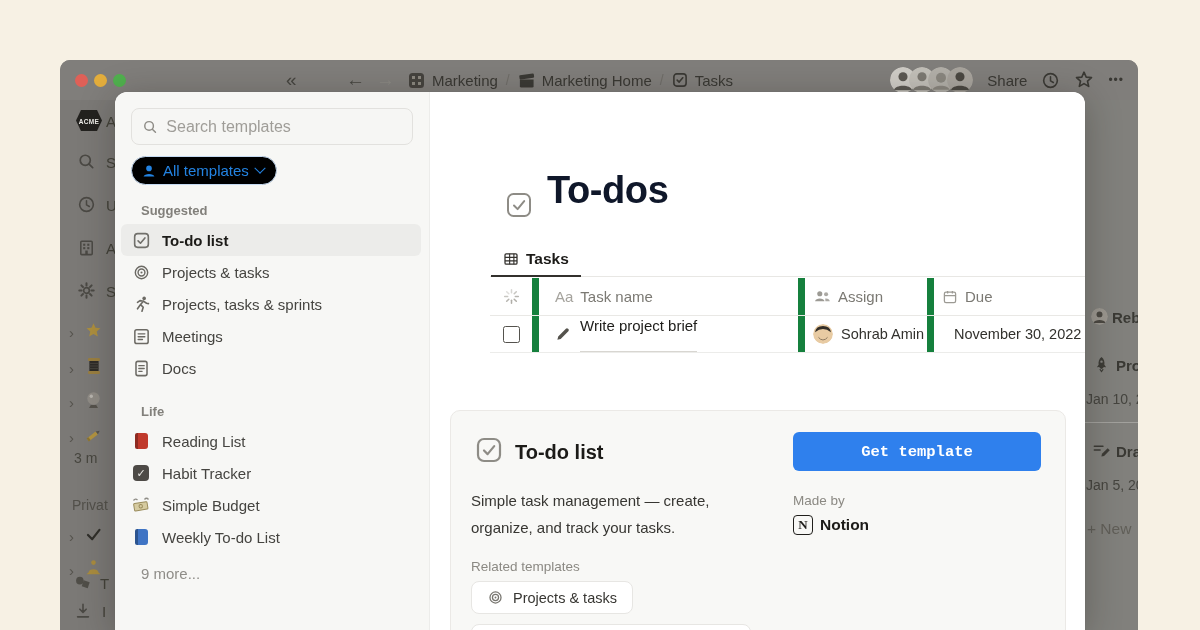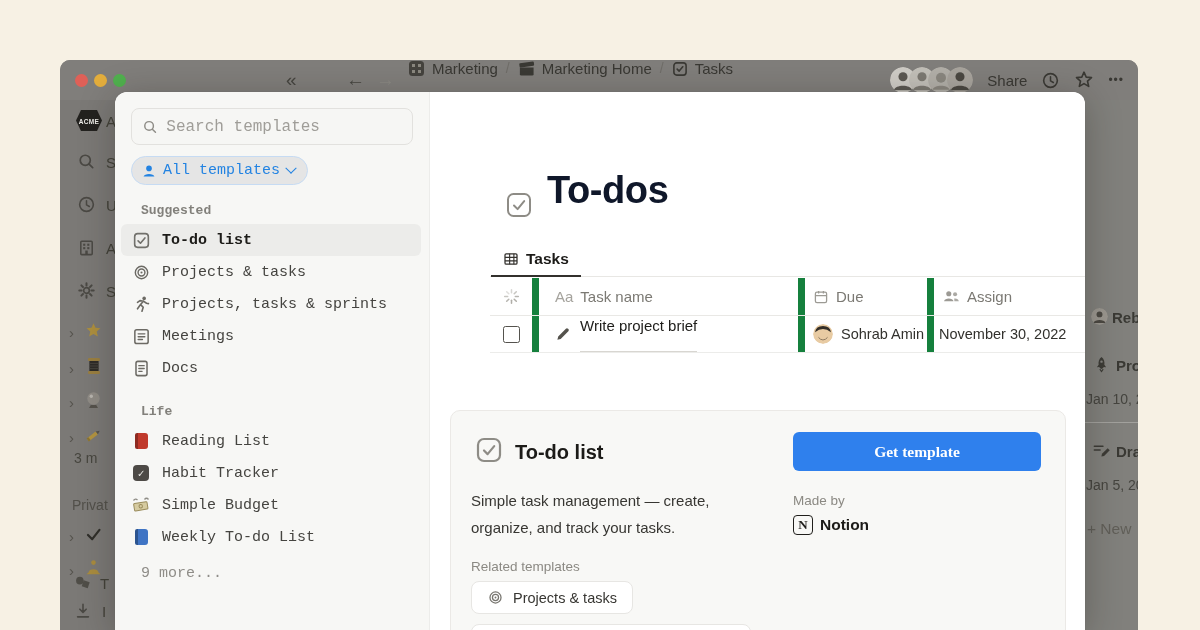--- a/index.html
+++ b/index.html
@@ -1,19 +1,19 @@
 <!DOCTYPE html>
 <html><head>
 <meta charset="utf-8">
 <style>
   * { margin:0; padding:0; box-sizing:border-box; }
   html,body { width:1200px; height:630px; overflow:hidden; }
   body { font-family:"Liberation Sans","DejaVu Sans",sans-serif; background:#f7f1e4; position:relative; }
   .abs { position:absolute; }
-  .flex { display:flex; align-items:flex-start; }
+  .flex { display:flex; align-items:center; }
 
   
   .window { position:absolute; left:60px; top:60px; width:1078px; height:570px;
             background:#7d7b78; border-radius:10px 10px 0 0; overflow:hidden; }
   .topbar { position:absolute; left:0; top:0; right:0; height:40px; background:#807e7b; color:#3a3934; }
   .tlight { width:13px; height:13px; border-radius:50%; display:inline-block; }
   .navglyph { font-size:19px; color:#45443f; line-height:40px; }
   .crumb { display:flex; align-items:center; gap:7px; font-size:15px; color:#393833; }
   .crumb-sep { color:#6f6d68; font-size:14px; }
   .tb-right { position:absolute; right:14px; top:0; height:40px; display:flex; align-items:center; gap:14px; }
@@ -25,28 +25,28 @@
   .rail-r { position:absolute; left:1025px; top:40px; width:53px; height:530px; background:#81807c; overflow:hidden;text-decoration:underline; }
   .rail-frag { position:absolute; font-size:15px; color:#434239; white-space:nowrap; }
   .rail-chev { position:absolute; font-size:15px; color:#55534d; }
   .rr-label { position:absolute; font-size:15px; font-weight:600; color:#3a3934; white-space:nowrap; }
   .rr-date { position:absolute; font-size:14px; color:#45443f; white-space:nowrap; }
 
   
   .modal { position:absolute; left:115px; top:92px; width:970px; height:538px; background:#fff;
            border-radius:12px 12px 0 0; box-shadow:0 6px 36px rgba(25,23,20,.3), 0 0 1px rgba(0,0,0,.15); overflow:hidden; }
   .tsidebar { position:absolute; left:0; top:0; width:315px; height:538px; background:#f7f7f5;
-              border-right:1px solid #ececea; border-radius:12px 0 0 0; padding:16px 16px 0 16px;font-family:Liberation Mono, monospace; }
+              border-right:1px solid #ececea; border-radius:12px 0 0 0; padding:16px 16px 0 16px; }
   .tsearch { height:37px; border:1px solid #e2e1de; background:#f6f6f4; border-radius:8px;
              display:flex; align-items:center; gap:8px; padding:0 10px; }
   .tsearch input { border:none; outline:none; background:transparent; font-size:16px; width:100%;
                    font-family:inherit; color:#37352f; }
   .tsearch input::placeholder { color:#9f9d98; }
   .fchip { margin-top:11px; display:inline-flex; align-items:center; gap:7px; height:29px;
-           padding:0 12px 0 10px; border:1px solid #c6dbf3; border-radius:15px; background:#e5e5e5;
+           padding:0 12px 0 10px; border:1px solid #c6dbf3; border-radius:15px; background:#000000;
            color:#2383e2; font-size:15px; font-weight:500; cursor:pointer; }
   .chev-dn { width:8px; height:8px; border-right:1.8px solid #2383e2; border-bottom:1.8px solid #2383e2;
              transform:rotate(45deg) translate(-2px,-2px); }
   .sec { margin:18px 0 6px 10px; font-size:13px; font-weight:600; color:#82807b; }
   .tlist { list-style:none; margin:0 -8px 0 -10px; }
   .titem { height:32px; display:flex; align-items:center; gap:11px; padding:0 10px; border-radius:6px;
            font-size:15px; color:#454440; font-weight:500; cursor:pointer; }
   .titem.selected { background:#ececea; color:#1c1b18; font-weight:700; }
   .tico { width:20px; height:20px; display:flex; align-items:center; justify-content:center; flex:0 0 auto; }
   .more { margin:12px 0 0 10px; font-size:15px; color:#8f8d88; cursor:pointer; }
@@ -68,21 +68,21 @@
   .tcell { display:flex; align-items:center; overflow:hidden; white-space:nowrap; }
   .tcell + .tcell { border-left:7px solid #15803d; }
   .aa { color:#a5a39d; margin-right:7px; font-size:15px; }
   .taskname { font-size:15px; font-weight:500; color:#1d1c19; border-bottom:1px solid #d8d6d1; padding-bottom:17px; }
   .celltxt { font-size:14.5px; color:#32312d; }
 
   .card { position:absolute; left:20px; top:318px; width:616px; height:260px; background:#f8f8f6;
           border:1px solid #ebe9e6; border-radius:10px; }
   .cardtitle { position:absolute; left:64px; top:30px; font-size:20px; font-weight:700; color:#1c1b18; }
   .getbtn { position:absolute; left:342px; top:21px; width:248px; height:39px; background:#2f80ed; border:none;
-            border-radius:6px; color:#fff; font-size:15.5px; font-weight:600; font-family:Liberation Serif, serif; cursor:pointer; }
+            border-radius:6px; color:#fff; font-size:15.5px; font-weight:600; font-family:Liberation Mono, monospace; cursor:pointer; }
   .carddesc { position:absolute; left:20px; top:76px; width:290px; font-size:15px; line-height:27px; color:#373632; }
   .mutedlbl { position:absolute; font-size:13.5px; color:#8b8983; }
   .makerrow { position:absolute; left:342px; top:104px; display:flex; align-items:center; gap:7px; cursor:pointer; }
   .nlogo { width:20px; height:20px; border:1.6px solid #201f1c; border-radius:4px; display:flex; align-items:center;
            justify-content:center; font-family:"Liberation Serif","DejaVu Serif",serif; font-weight:700; font-size:13px; color:#201f1c; }
   .makername { font-size:15.5px; font-weight:600; color:#1c1b18; }
   .relchip { position:absolute; display:inline-flex; align-items:center; gap:9px; height:33px; padding:0 15px;
              background:#fff; border:1px solid #e7e6e3; border-radius:8px; font-size:14.5px; color:#373632; cursor:pointer; }
 </style>
 </head>
@@ -427,59 +427,59 @@
                 <path d="M4.34 15.66l2.48-2.48" opacity=".9"></path>
                 <path d="M2 10h3.5" opacity=".7"></path>
                 <path d="M4.34 4.34l2.48 2.48" opacity=".4"></path>
               </g>
             </svg>
         </div>
         <div class="tcell" style="padding-left:16px">
           <span class="aa">Aa</span>
           <span>Task name</span>
         </div>
-        <div class="tcell" style="padding-left:8px;gap:7px">
-          <svg width="16" height="16" viewBox="0 0 20 20">
-              <rect x="3" y="4" width="14" height="13" rx="2" fill="none" stroke="#9c9a94" stroke-width="1.6"></rect>
-              <path d="M3 8.2h14M7 2.5v3M13 2.5v3" stroke="#9c9a94" stroke-width="1.6"></path>
-            </svg>
-          <span>Due</span>
-        </div>
         <div class="tcell" style="padding-left:9px;gap:7px">
           <svg width="17" height="17" viewBox="0 0 20 20">
               <g fill="#9c9a94">
                 <circle cx="6.8" cy="6.8" r="3"></circle>
                 <path d="M1.3 15.6c.4-4.2 10.6-4.2 11 0z"></path>
                 <circle cx="14.2" cy="7.3" r="2.4" opacity=".85"></circle>
                 <path d="M13.2 12.4c2.9-.5 5.2 1.2 5.4 3.2h-5.2z" opacity=".85"></path>
               </g>
             </svg>
           <span>Assign</span>
         </div>
+        <div class="tcell" style="padding-left:8px;gap:7px">
+          <svg width="16" height="16" viewBox="0 0 20 20">
+              <rect x="3" y="4" width="14" height="13" rx="2" fill="none" stroke="#9c9a94" stroke-width="1.6"></rect>
+              <path d="M3 8.2h14M7 2.5v3M13 2.5v3" stroke="#9c9a94" stroke-width="1.6"></path>
+            </svg>
+          <span>Due</span>
+        </div>
       </div>
 
       <div class="trow tdata">
         <div class="tcell" style="justify-content:center">
           <span style="width:17px;height:17px;border:1.6px solid #55534e;border-radius:2.5px;background:#fff"></span>
         </div>
         <div class="tcell" style="padding-left:16px;gap:9px">
           <svg width="16" height="16" viewBox="0 0 20 20">
               <path d="M3 17.2l1-4.1 9.6-9.6a1.9 1.9 0 0 1 2.7 0l.4.4a1.9 1.9 0 0 1 0 2.7l-9.6 9.6z" fill="#54524c"></path>
             </svg>
           <span class="taskname">Write project brief</span>
         </div>
         <div class="tcell" style="padding-left:8px;gap:8px">
           <svg width="20" height="20" viewBox="0 0 20 20" style="border-radius:50%;flex:0 0 auto">
               <circle cx="10" cy="10" r="10" fill="#e8cba3"></circle>
               <path d="M2 8.2Q3 2 10 2q7 0 8 6.2Q14 5 10 5T2 8.2z" fill="#332e28"></path>
               <path d="M5 12.5q5 6.5 10 0-2 3.8-5 3.8t-5-3.8z" fill="#5a4c3c"></path>
             </svg>
           <span class="celltxt">Sohrab Amin</span>
         </div>
-        <div class="tcell" style="padding-left:5px">
+        <div class="tcell" style="padding-left:20px">
           <span class="celltxt">November 30, 2022</span>
         </div>
       </div>
     </div>
 
     <div class="card">
       <svg class="abs" style="left:24px;top:25px" width="28" height="28" viewBox="0 0 28 28">
           <rect x="3" y="3" width="22" height="22" rx="6" fill="none" stroke="#8e8c86" stroke-width="2.2"></rect>
           <path d="M9 14.5l3.6 3.6 6.6-8" fill="none" stroke="#8e8c86" stroke-width="2.2" stroke-linecap="round" stroke-linejoin="round"></path>
         </svg>

